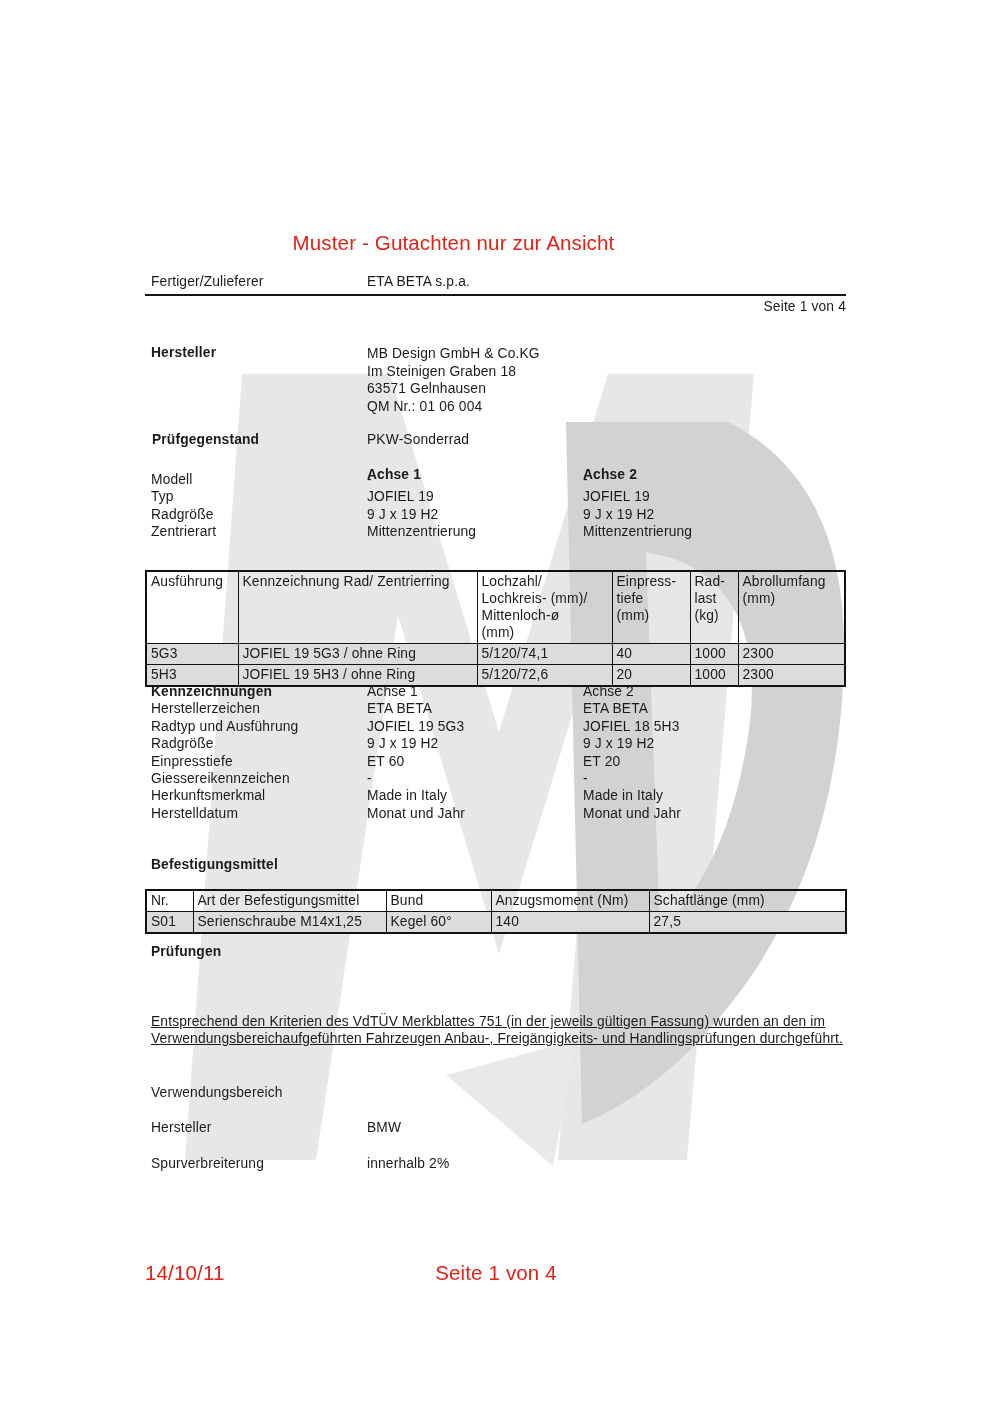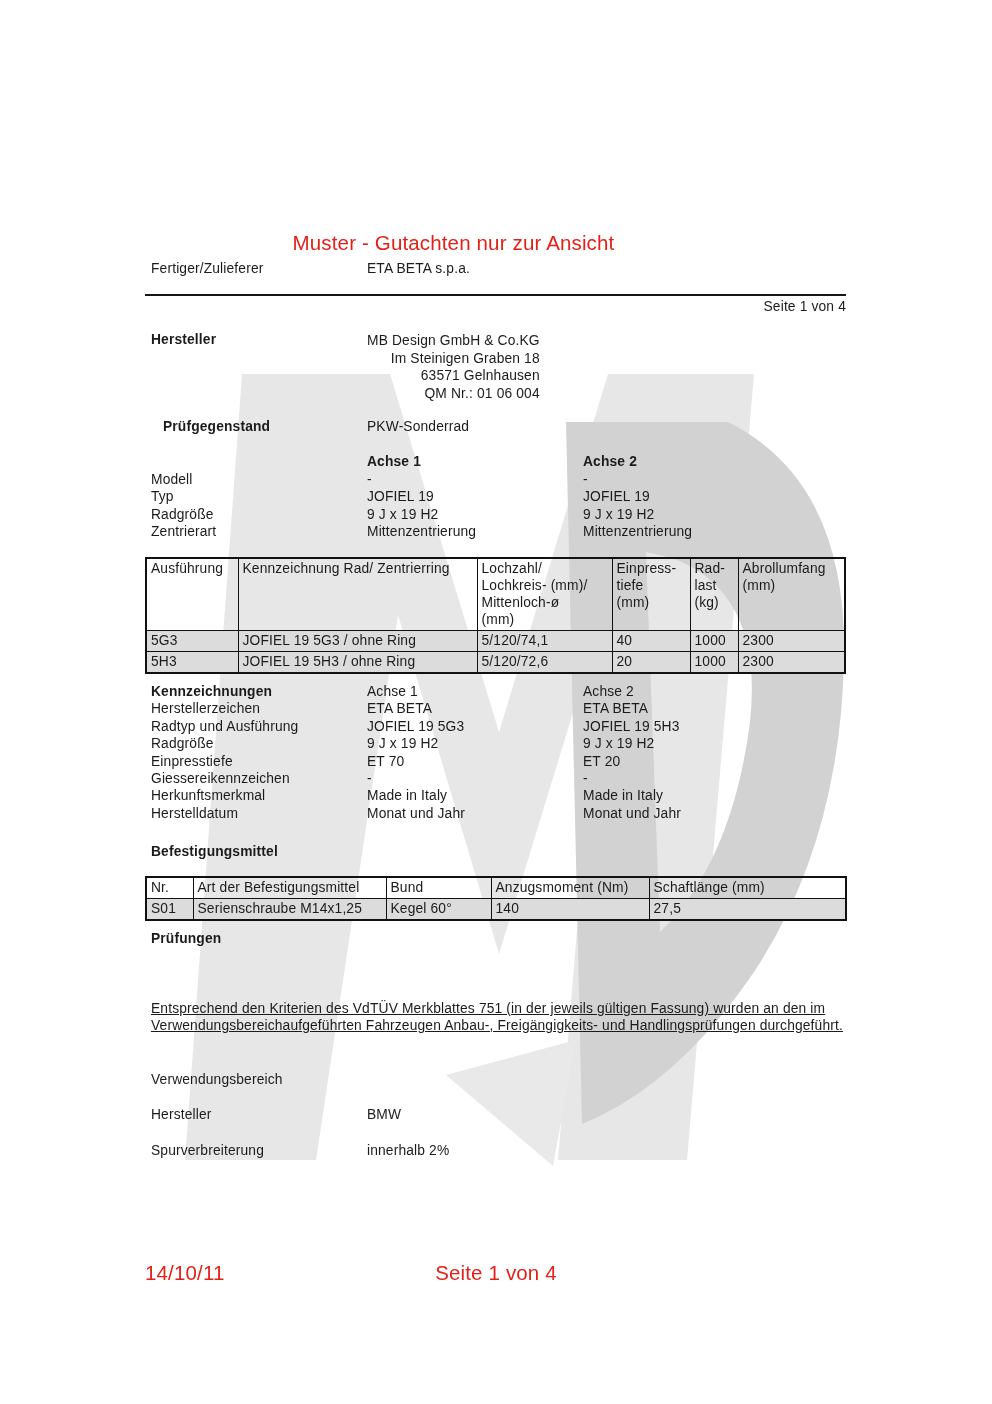--- a/index.html
+++ b/index.html
@@ -2,36 +2,36 @@
 <html><head>
 <meta charset="utf-8">
 <style>
   html,body { margin:0; padding:0; background:#ffffff; }
   .page {
     position:relative; width:992px; height:1404px; margin:0 auto;
     background:#ffffff; overflow:hidden;
     font-family:"Liberation Sans", sans-serif;
     color:#1b1b1b; font-size:13.8px; letter-spacing:0.15px;
   }
-  .abs { position:absolute; }
+  .abs { position:absolute;margin-top:13px; }
   .bold { font-weight:bold; }
   .red { color:#e32119; }
 
   
   .watermark { position:absolute; left:128px; top:360px; width:744px; height:812px; z-index:0; }
   .content { position:absolute; inset:0; z-index:1; }
 
   
   .colsec { position:absolute; left:151px; }
   .colsec .row { position:relative; height:17.4px; }
   .colsec .v1 { position:absolute; left:216px; top:0; white-space:nowrap; }
   .colsec .v2 { position:absolute; left:432px; top:0; white-space:nowrap; }
   .colsec .lb { position:absolute; left:0; top:0; white-space:nowrap; }
 
-  .addr-line { line-height:17.5px; white-space:nowrap;text-align:right; }
+  .addr-line { line-height:17.5px; white-space:nowrap; }
 
   .rule { position:absolute; left:145px; width:701px; height:2px; background:#161616; }
 
   table.doc {
     border-collapse:collapse; table-layout:fixed;
     font-size:13.8px; letter-spacing:0.15px; line-height:17px; color:#1b1b1b;
     border:2px solid #111;
   }
   table.doc th, table.doc td {
     border:1px solid #111; padding:1px 4px 2px 4px;
@@ -70,21 +70,21 @@
     <div class="pgtop" style="top:299px;">Seite 1 von 4</div>
 
     <div class="abs bold" style="left:151px; top:332px;">Hersteller</div>
     <div class="abs" style="left:367px; top:332px;">
       <div class="addr-line">MB Design GmbH &amp; Co.KG</div>
       <div class="addr-line">Im Steinigen Graben 18</div>
       <div class="addr-line">63571 Gelnhausen</div>
       <div class="addr-line">QM Nr.: 01 06 004</div>
     </div>
 
-    <div class="abs bold" style="left:147px; top:419px;padding-left:16px;">Prüfgegenstand</div>
+    <div class="abs bold" style="left:136px; top:419px;padding-left:16px;">Prüfgegenstand</div>
     <div class="abs" style="left:367px; top:419px;">PKW-Sonderrad</div>
 
     <div class="abs bold" style="left:367px; top:454px;">Achse 1</div>
     <div class="abs bold" style="left:583px; top:454px;">Achse 2</div>
 
     <div class="colsec" style="top:472px;">
       <div class="row">
         <span class="lb">Modell</span>
         <span class="v1">-</span>
         <span class="v2">-</span>
@@ -158,30 +158,30 @@
         <span class="v2">Achse 2</span>
       </div>
       <div class="row">
         <span class="lb">Herstellerzeichen</span>
         <span class="v1">ETA BETA</span>
         <span class="v2">ETA BETA</span>
       </div>
       <div class="row">
         <span class="lb">Radtyp und Ausführung</span>
         <span class="v1">JOFIEL 19 5G3</span>
-        <span class="v2">JOFIEL 19 5H3</span>
+        <span class="v2">JOFIEL 18 5H3</span>
       </div>
       <div class="row">
         <span class="lb">Radgröße</span>
         <span class="v1">9 J x 19 H2</span>
         <span class="v2">9 J x 19 H2</span>
       </div>
       <div class="row">
         <span class="lb">Einpresstiefe</span>
-        <span class="v1">ET 70</span>
+        <span class="v1">ET 60</span>
         <span class="v2">ET 20</span>
       </div>
       <div class="row">
         <span class="lb">Giessereikennzeichen</span>
         <span class="v1">-</span>
         <span class="v2">-</span>
       </div>
       <div class="row">
         <span class="lb">Herkunftsmerkmal</span>
         <span class="v1">Made in Italy</span>

